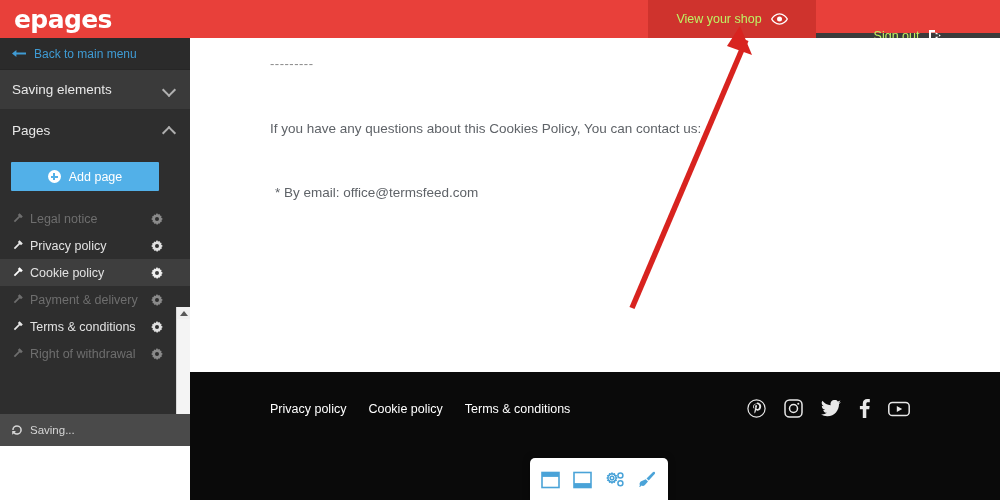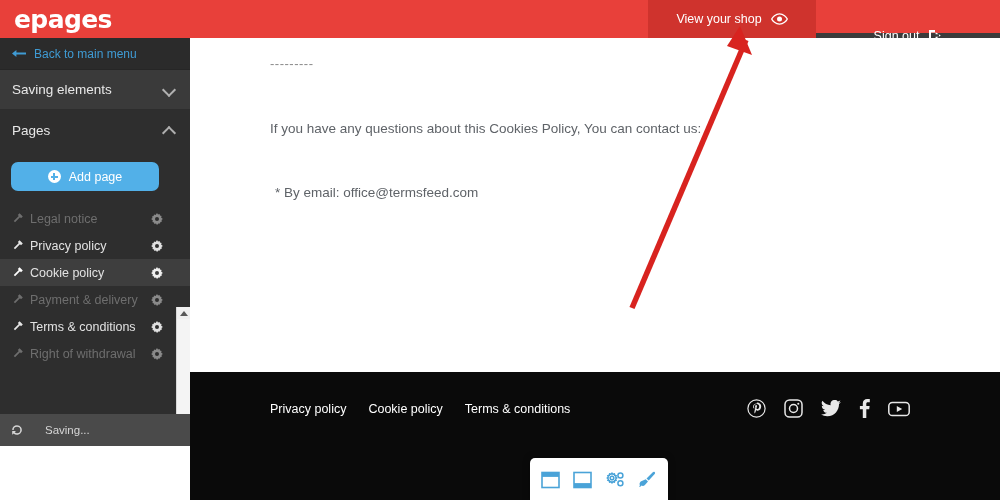--- a/index.html
+++ b/index.html
@@ -16,21 +16,21 @@
     background: #e8403a; display: flex; align-items: stretch;
   }
   .logo {
     display: flex; align-items: center; padding-left: 14px;
     font-size: 25px; font-weight: bold; color: #ffffff;
     letter-spacing: -0.6px; font-family: "DejaVu Sans", sans-serif;
   }
   .topbar-spacer { flex: 1; }
   .topbar-btn {
     display: flex; align-items: center; justify-content: center; gap: 9px;
-    color: #ffffff; font-size: 12.5px; padding: 0 22px; cursor: pointer;
+    color: #bef264; font-size: 12.5px; padding: 0 22px; cursor: pointer;
     white-space: nowrap;
   }
   .view-shop { background: #cf332d; width: 168px; }
   .sign-out  { background: #3b3b3b; width: 184px; margin-top: 33px; }
   .ic { display: inline-flex; align-items: center; }
 
   
   .sidebar {
     position: absolute; top: 38px; left: 0; width: 190px; height: 408px;
     background: #363636; color: #e6e6e6; overflow: hidden;
@@ -51,21 +51,21 @@
     content: ""; position: absolute; left: 1px; top: 2px;
     width: 8px; height: 8px; border-right: 2px solid #cfcfcf; border-bottom: 2px solid #cfcfcf;
     transform: rotate(45deg);
   }
   .chev.up::before { transform: rotate(-135deg); top: 4px; }
 
   .pages-panel { background: #2e2e2e; padding: 0 0 0 0; position: relative; height: 280px; }
   .addpage-wrap { padding: 12px 11px 14px 11px; }
   .add-page {
     width: 148px; height: 29px; background: #52b0e8; color: #fff;
-    border: none; border-radius: 7px; font-size: 12.5px; cursor: pointer;
+    border: none; border-radius: 1px; font-size: 12.5px; cursor: pointer;
     display: flex; align-items: center; justify-content: center; gap: 8px;
     font-family: "Liberation Sans", sans-serif;
   }
   .plus-circle {
     width: 13px; height: 13px; border-radius: 50%; background: #fff;
     position: relative; display: inline-block; flex: none;
   }
   .plus-circle::before, .plus-circle::after {
     content: ""; position: absolute; background: #52b0e8;
   }
@@ -99,21 +99,21 @@
     width: 0; height: 0; border-left: 4px solid transparent; border-right: 4px solid transparent;
   }
   .sb-arrow.top i { border-bottom: 5px solid #585858; }
   .sb-thumb {
     position: absolute; left: 1px; top: 110px; width: 12px; height: 140px;
     background: #c2c2c2; border: 1px solid #a8a8a8; cursor: pointer;
   }
 
   .saving-bar {
     position: absolute; left: 0; bottom: 0; width: 190px; height: 32px;
-    background: #4a4a4a; display: flex; align-items: center; gap: 22px;
+    background: #4a4a4a; display: flex; align-items: center; gap: 7px;
     padding-left: 11px; font-size: 11.5px; color: #d6d6d6; text-align: center;
   }
 
   
   .content {
     position: absolute; left: 190px; top: 38px; width: 810px; height: 334px;
     background: #ffffff; overflow: hidden;
   }
   .dashes { font-size: 13px; color: #8a8a8a; padding: 18px 0 0 80px; letter-spacing: .5px; }
   .para   { font-size: 13.5px; color: #5f6368; padding: 50px 0 0 80px; }

